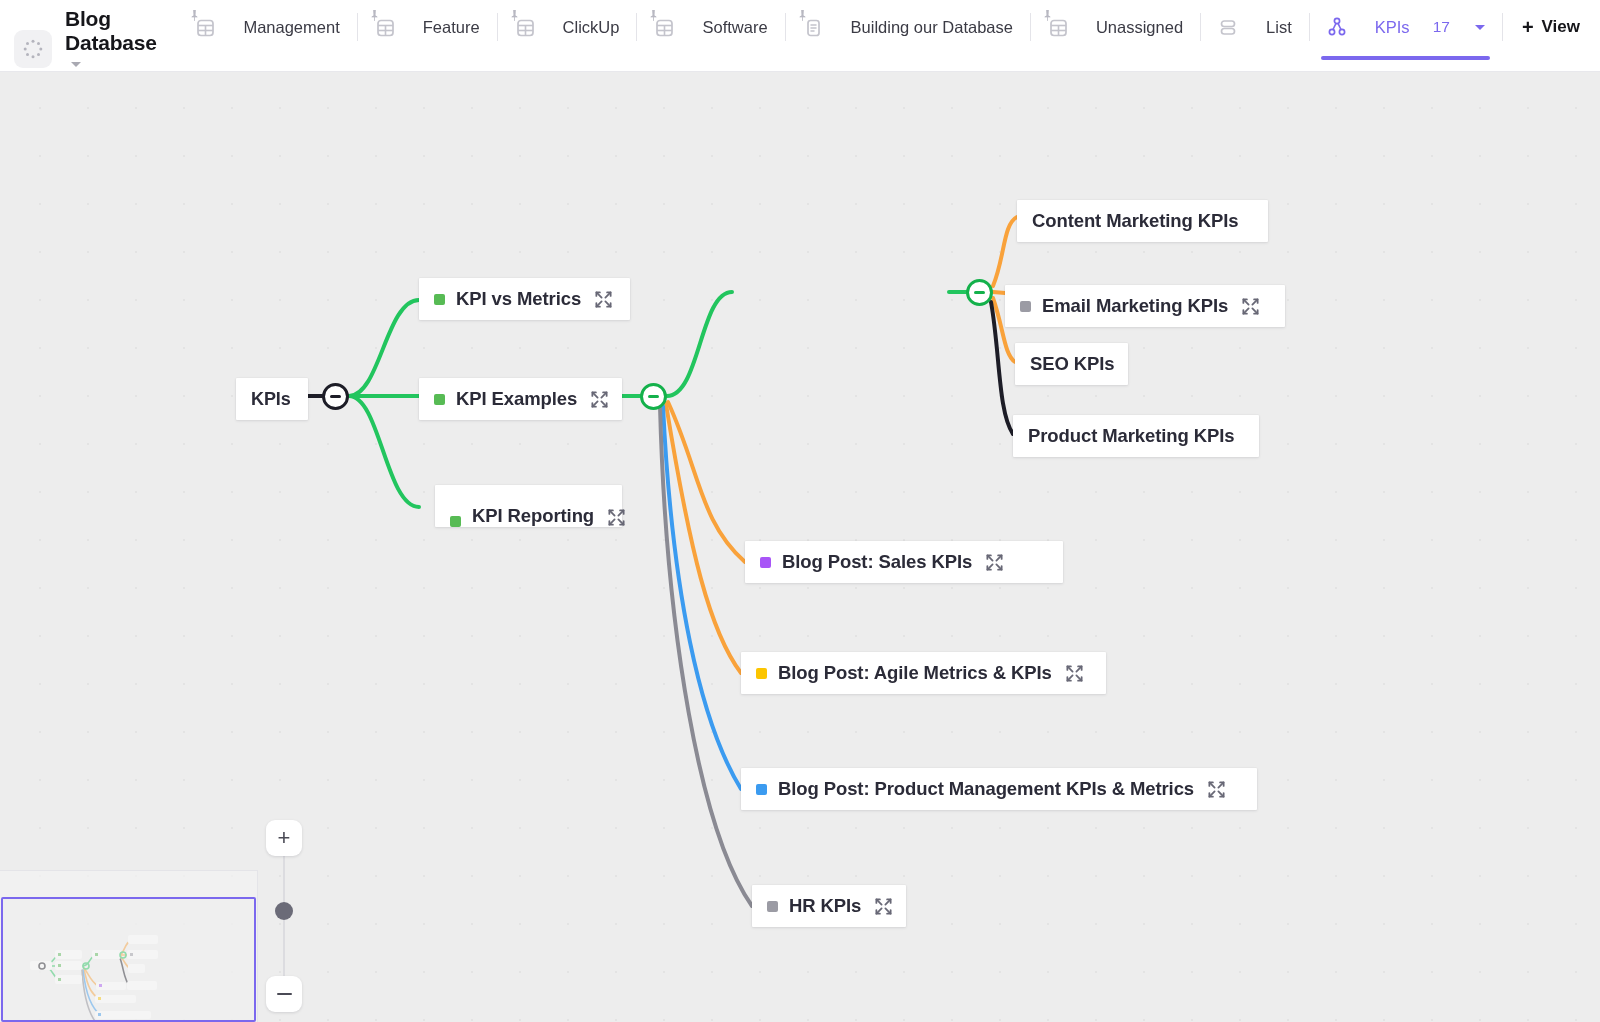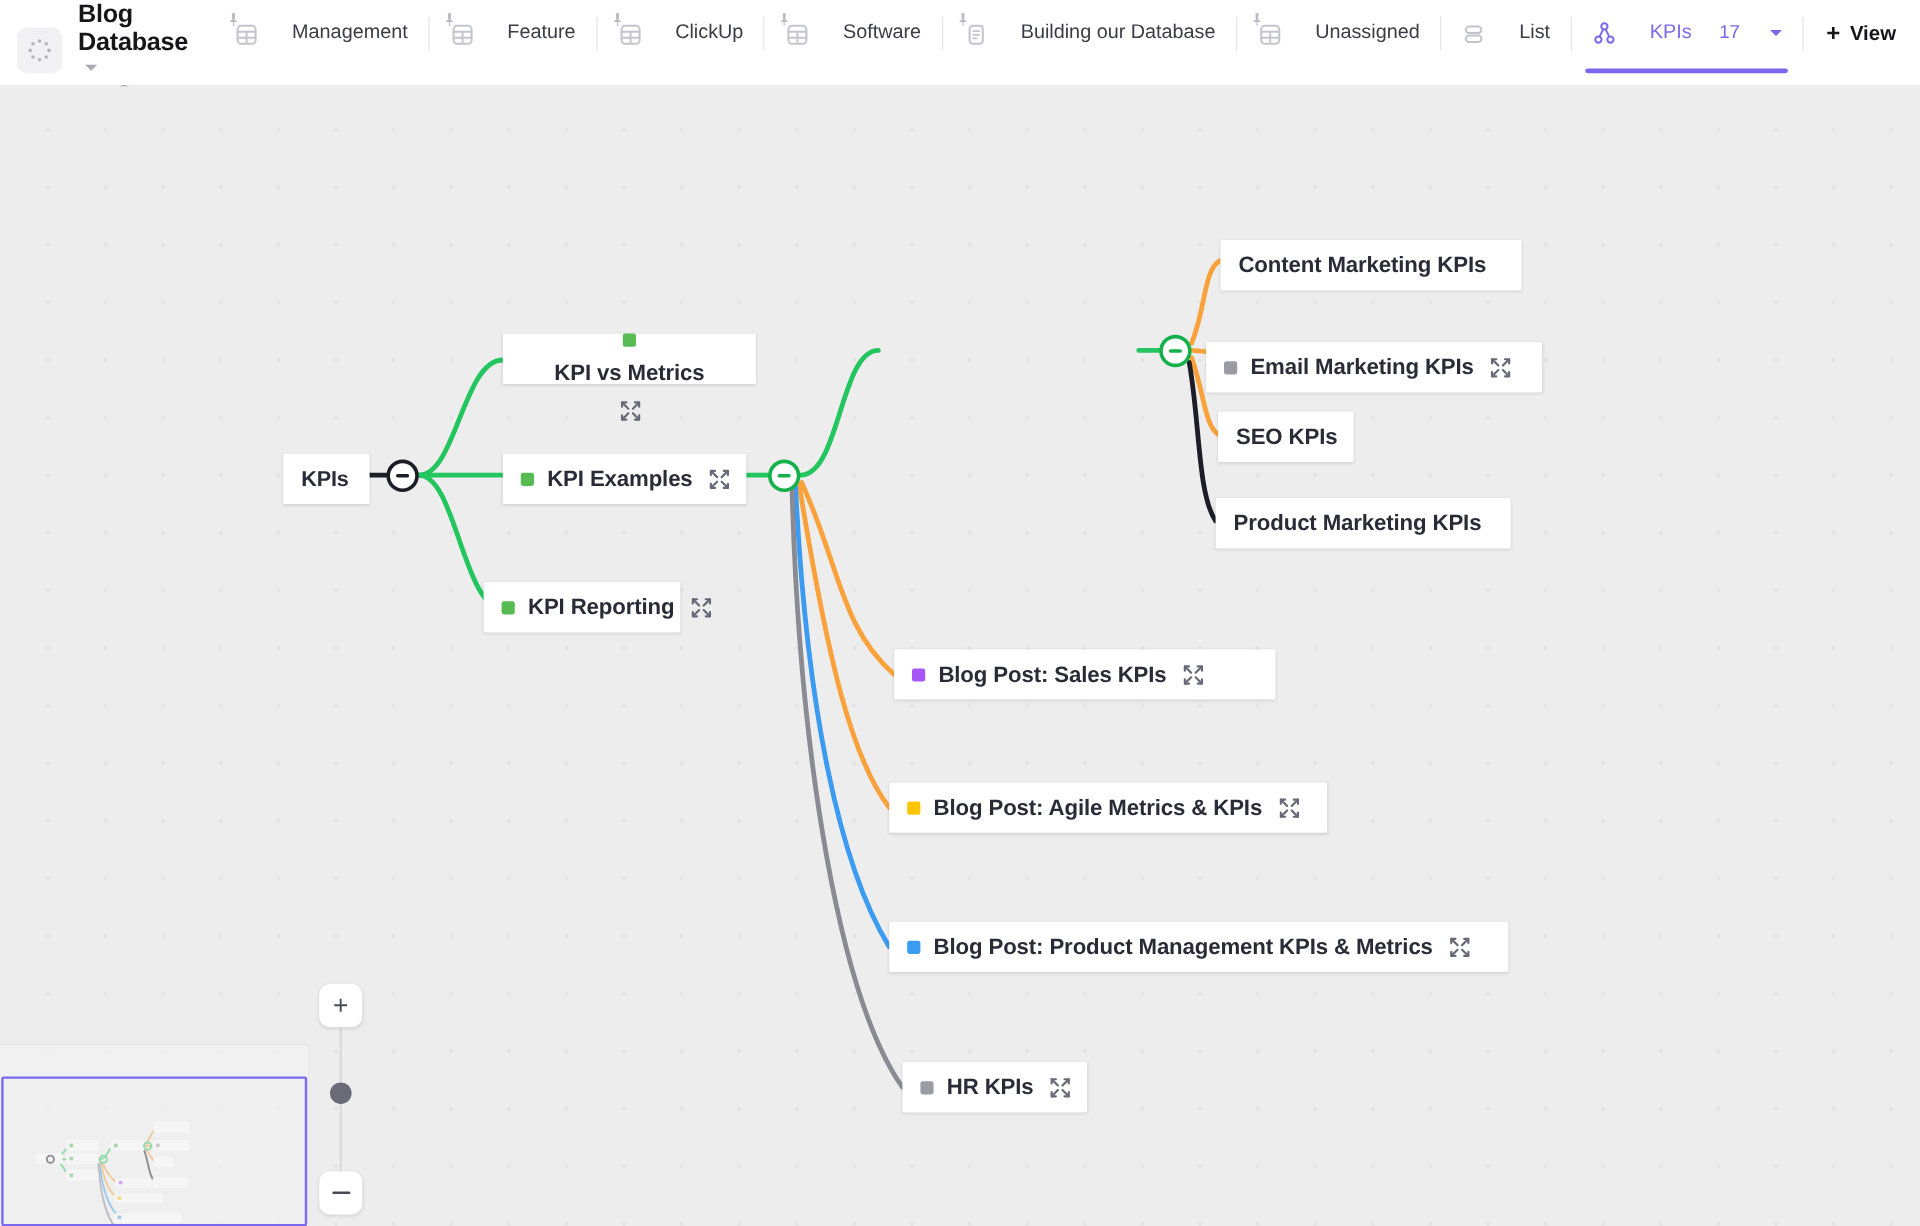--- a/index.html
+++ b/index.html
@@ -9,21 +9,21 @@
     overflow: hidden;
     background: #ffffff;
   }
 
   
   #header {
     position: absolute; top: 0; left: 0;
     width: 1600px; height: 72px;
     background: #ffffff;
     border-bottom: 1px solid #e8e8ec;
-    display: flex; align-items: center;
+    display: flex; align-items: flex-end;
   }
   .brand {
     display: flex; align-items: center;
     padding-left: 14px; padding-top: 12px;
     height: 56px;
   }
   .brand-logo {
     width: 38px; height: 38px; border-radius: 9px;
     background: #f1f1f3;
     display: flex; align-items: center; justify-content: center;
@@ -378,21 +378,21 @@
 
     <path d="M993 226 C 1004 258 1004 282 1015 290" fill="none" stroke="#f9a23b" stroke-width="4" stroke-linecap="round"></path>
 
     <path d="M991 230 C 1000 280 998 340 1013 362" fill="none" stroke="#1d1d27" stroke-width="4" stroke-linecap="round"></path>
   </svg>
 
   <div class="node root" style="left:236px; top:306px; width:72px;">
     <span class="label">KPIs</span>
   </div>
 
-  <div class="node" style="left:419px; top:206px; width:211px;flex-direction:column;">
+  <div class="node" style="left:419px; top:206px; width:211px;">
     <span class="bullet" style="background:#57bb54"></span>
     <span class="label">KPI vs Metrics</span>
     <svg class="expand" viewBox="0 0 20 20">
       <g fill="none" stroke="#5c5c6b" stroke-width="1.9" stroke-linecap="round" stroke-linejoin="round">
         <path d="M2.5 6.2 V2.5 H6.2"></path>
           <path d="M2.6 2.6 L8 8"></path>
         <path d="M17.5 6.2 V2.5 H13.8"></path>
           <path d="M17.4 2.6 L12 8"></path>
         <path d="M2.5 13.8 V17.5 H6.2"></path>
           <path d="M2.6 17.4 L8 12"></path>
@@ -412,21 +412,21 @@
         <path d="M17.5 6.2 V2.5 H13.8"></path>
           <path d="M17.4 2.6 L12 8"></path>
         <path d="M2.5 13.8 V17.5 H6.2"></path>
           <path d="M2.6 17.4 L8 12"></path>
         <path d="M17.5 13.8 V17.5 H13.8"></path>
           <path d="M17.4 17.4 L12 12"></path>
       </g>
     </svg>
   </div>
 
-  <div class="node" style="left:403px; top:413px; width:164px;">
+  <div class="node" style="left:435px; top:413px; width:187px;align-items:flex-end;">
     <span class="bullet" style="background:#57bb54"></span>
     <span class="label">KPI Reporting</span>
     <svg class="expand" viewBox="0 0 20 20">
       <g fill="none" stroke="#5c5c6b" stroke-width="1.9" stroke-linecap="round" stroke-linejoin="round">
         <path d="M2.5 6.2 V2.5 H6.2"></path>
           <path d="M2.6 2.6 L8 8"></path>
         <path d="M17.5 6.2 V2.5 H13.8"></path>
           <path d="M17.4 2.6 L12 8"></path>
         <path d="M2.5 13.8 V17.5 H6.2"></path>
           <path d="M2.6 17.4 L8 12"></path>

